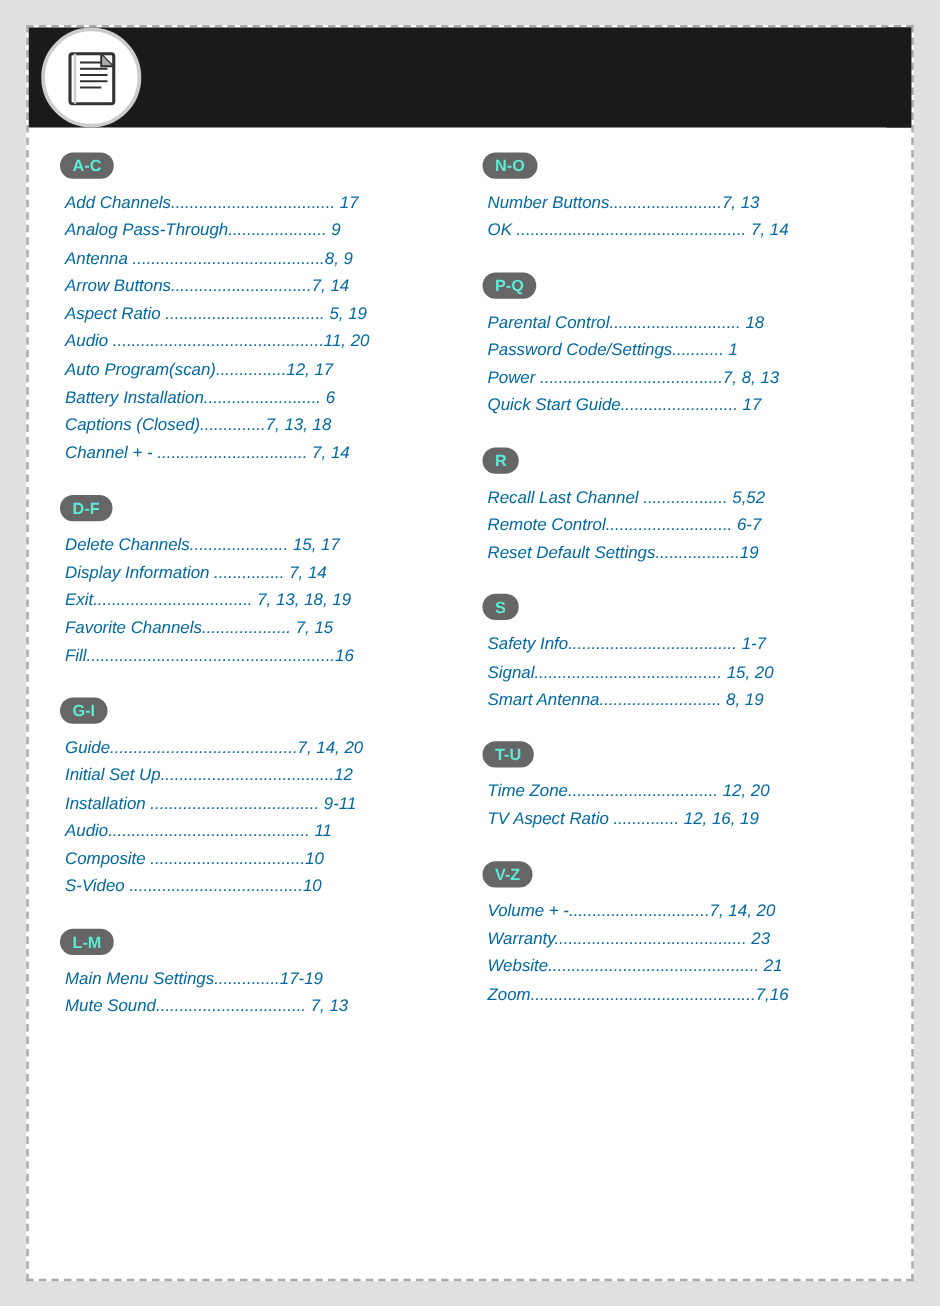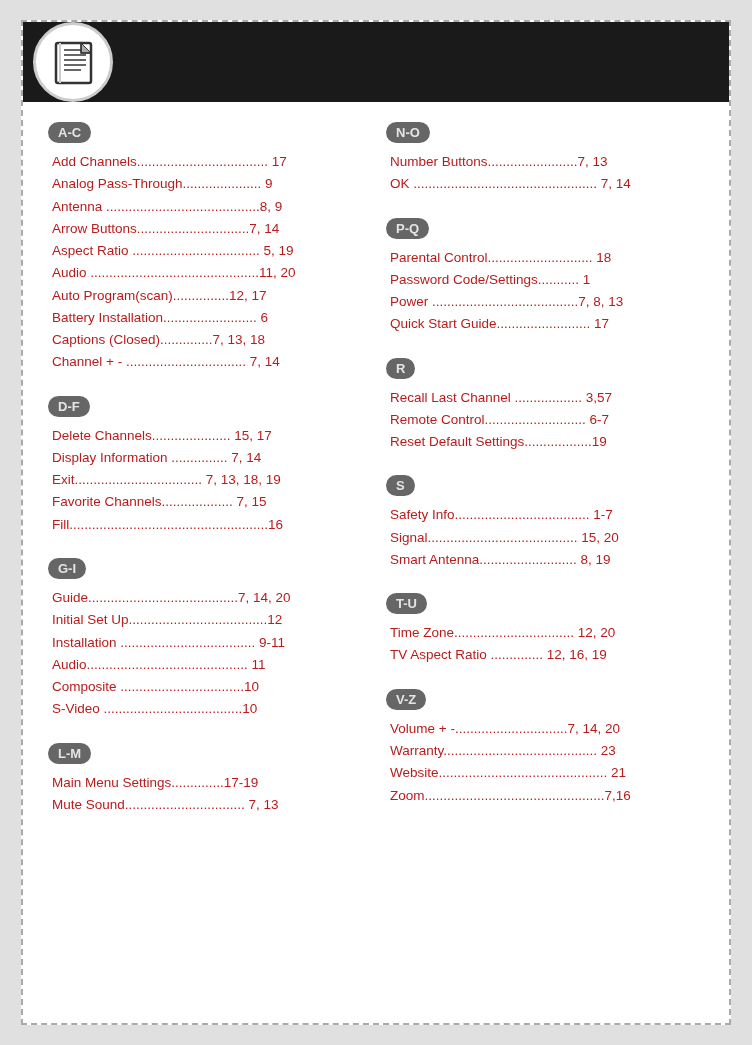--- a/index.html
+++ b/index.html
@@ -63,32 +63,33 @@
     }
     .column {
       flex: 1;
     }
     .section {
       margin-bottom: 22px;
     }
     .section-badge {
       display: inline-block;
       background: #666;
-      color: #e5e5e5;
+      color: #5eead4;
       font-size: 13px;
       font-weight: bold;
       padding: 3px 10px;
       border-radius: 12px;
       margin-bottom: 8px;
     }
     .index-item {
       font-size: 13.5px;
-      color: #b91c1c;
+      color: #0369a1;
       line-height: 1.65;
       padding-left: 4px;
+      font-style: italic;
     }
   </style>
 </head>
 <body>
 
 <div class="page">
   <div class="header">
     <div class="header-logo">
       <svg viewBox="0 0 55 55" xmlns="http://www.w3.org/2000/svg">
 
@@ -111,19 +112,19 @@
   <div class="content">
     <div class="column" id="left-col">
         <div class="section"><div class="section-badge">A-C</div><div class="index-item">Add Channels................................... 17</div><div class="index-item">Analog Pass-Through..................... 9</div><div class="index-item">Antenna .........................................8, 9</div><div class="index-item">Arrow Buttons..............................7, 14</div><div class="index-item">Aspect Ratio .................................. 5, 19</div><div class="index-item">Audio .............................................11, 20</div><div class="index-item">Auto Program(scan)...............12, 17</div><div class="index-item">Battery Installation......................... 6</div><div class="index-item">Captions (Closed)..............7, 13, 18</div><div class="index-item">Channel + - ................................ 7, 14</div></div>
         <div class="section"><div class="section-badge">D-F</div><div class="index-item">Delete Channels..................... 15, 17</div><div class="index-item">Display Information ............... 7, 14</div><div class="index-item">Exit.................................. 7, 13, 18, 19</div><div class="index-item">Favorite Channels...................  7, 15</div><div class="index-item">Fill.....................................................16</div></div>
         <div class="section"><div class="section-badge">G-I</div><div class="index-item">Guide........................................7, 14, 20</div><div class="index-item">Initial Set Up.....................................12</div><div class="index-item">Installation .................................... 9-11</div><div class="index-item">    Audio........................................... 11</div><div class="index-item">    Composite .................................10</div><div class="index-item">    S-Video .....................................10</div></div>
         <div class="section"><div class="section-badge">L-M</div><div class="index-item">Main Menu Settings..............17-19</div><div class="index-item">Mute Sound................................ 7, 13</div></div>
       </div>
     <div class="column" id="right-col">
         <div class="section"><div class="section-badge">N-O</div><div class="index-item">Number Buttons........................7, 13</div><div class="index-item">OK ................................................. 7, 14</div></div>
         <div class="section"><div class="section-badge">P-Q</div><div class="index-item">Parental Control............................ 18</div><div class="index-item">Password Code/Settings........... 1</div><div class="index-item">Power .......................................7, 8, 13</div><div class="index-item">Quick Start Guide......................... 17</div></div>
-        <div class="section"><div class="section-badge">R</div><div class="index-item">Recall Last Channel .................. 3,57</div><div class="index-item">Remote Control........................... 6-7</div><div class="index-item">Reset Default Settings..................19</div></div>
+        <div class="section"><div class="section-badge">R</div><div class="index-item">Recall Last Channel .................. 5,52</div><div class="index-item">Remote Control........................... 6-7</div><div class="index-item">Reset Default Settings..................19</div></div>
         <div class="section"><div class="section-badge">S</div><div class="index-item">Safety Info....................................  1-7</div><div class="index-item">Signal........................................ 15, 20</div><div class="index-item">Smart Antenna.......................... 8, 19</div></div>
         <div class="section"><div class="section-badge">T-U</div><div class="index-item">Time Zone................................ 12, 20</div><div class="index-item">TV Aspect Ratio .............. 12, 16, 19</div></div>
         <div class="section"><div class="section-badge">V-Z</div><div class="index-item">Volume + -..............................7, 14, 20</div><div class="index-item">Warranty.........................................  23</div><div class="index-item">Website.............................................  21</div><div class="index-item">Zoom................................................7,16</div></div>
       </div>
   </div>
 </div>
 
 </body></html>

